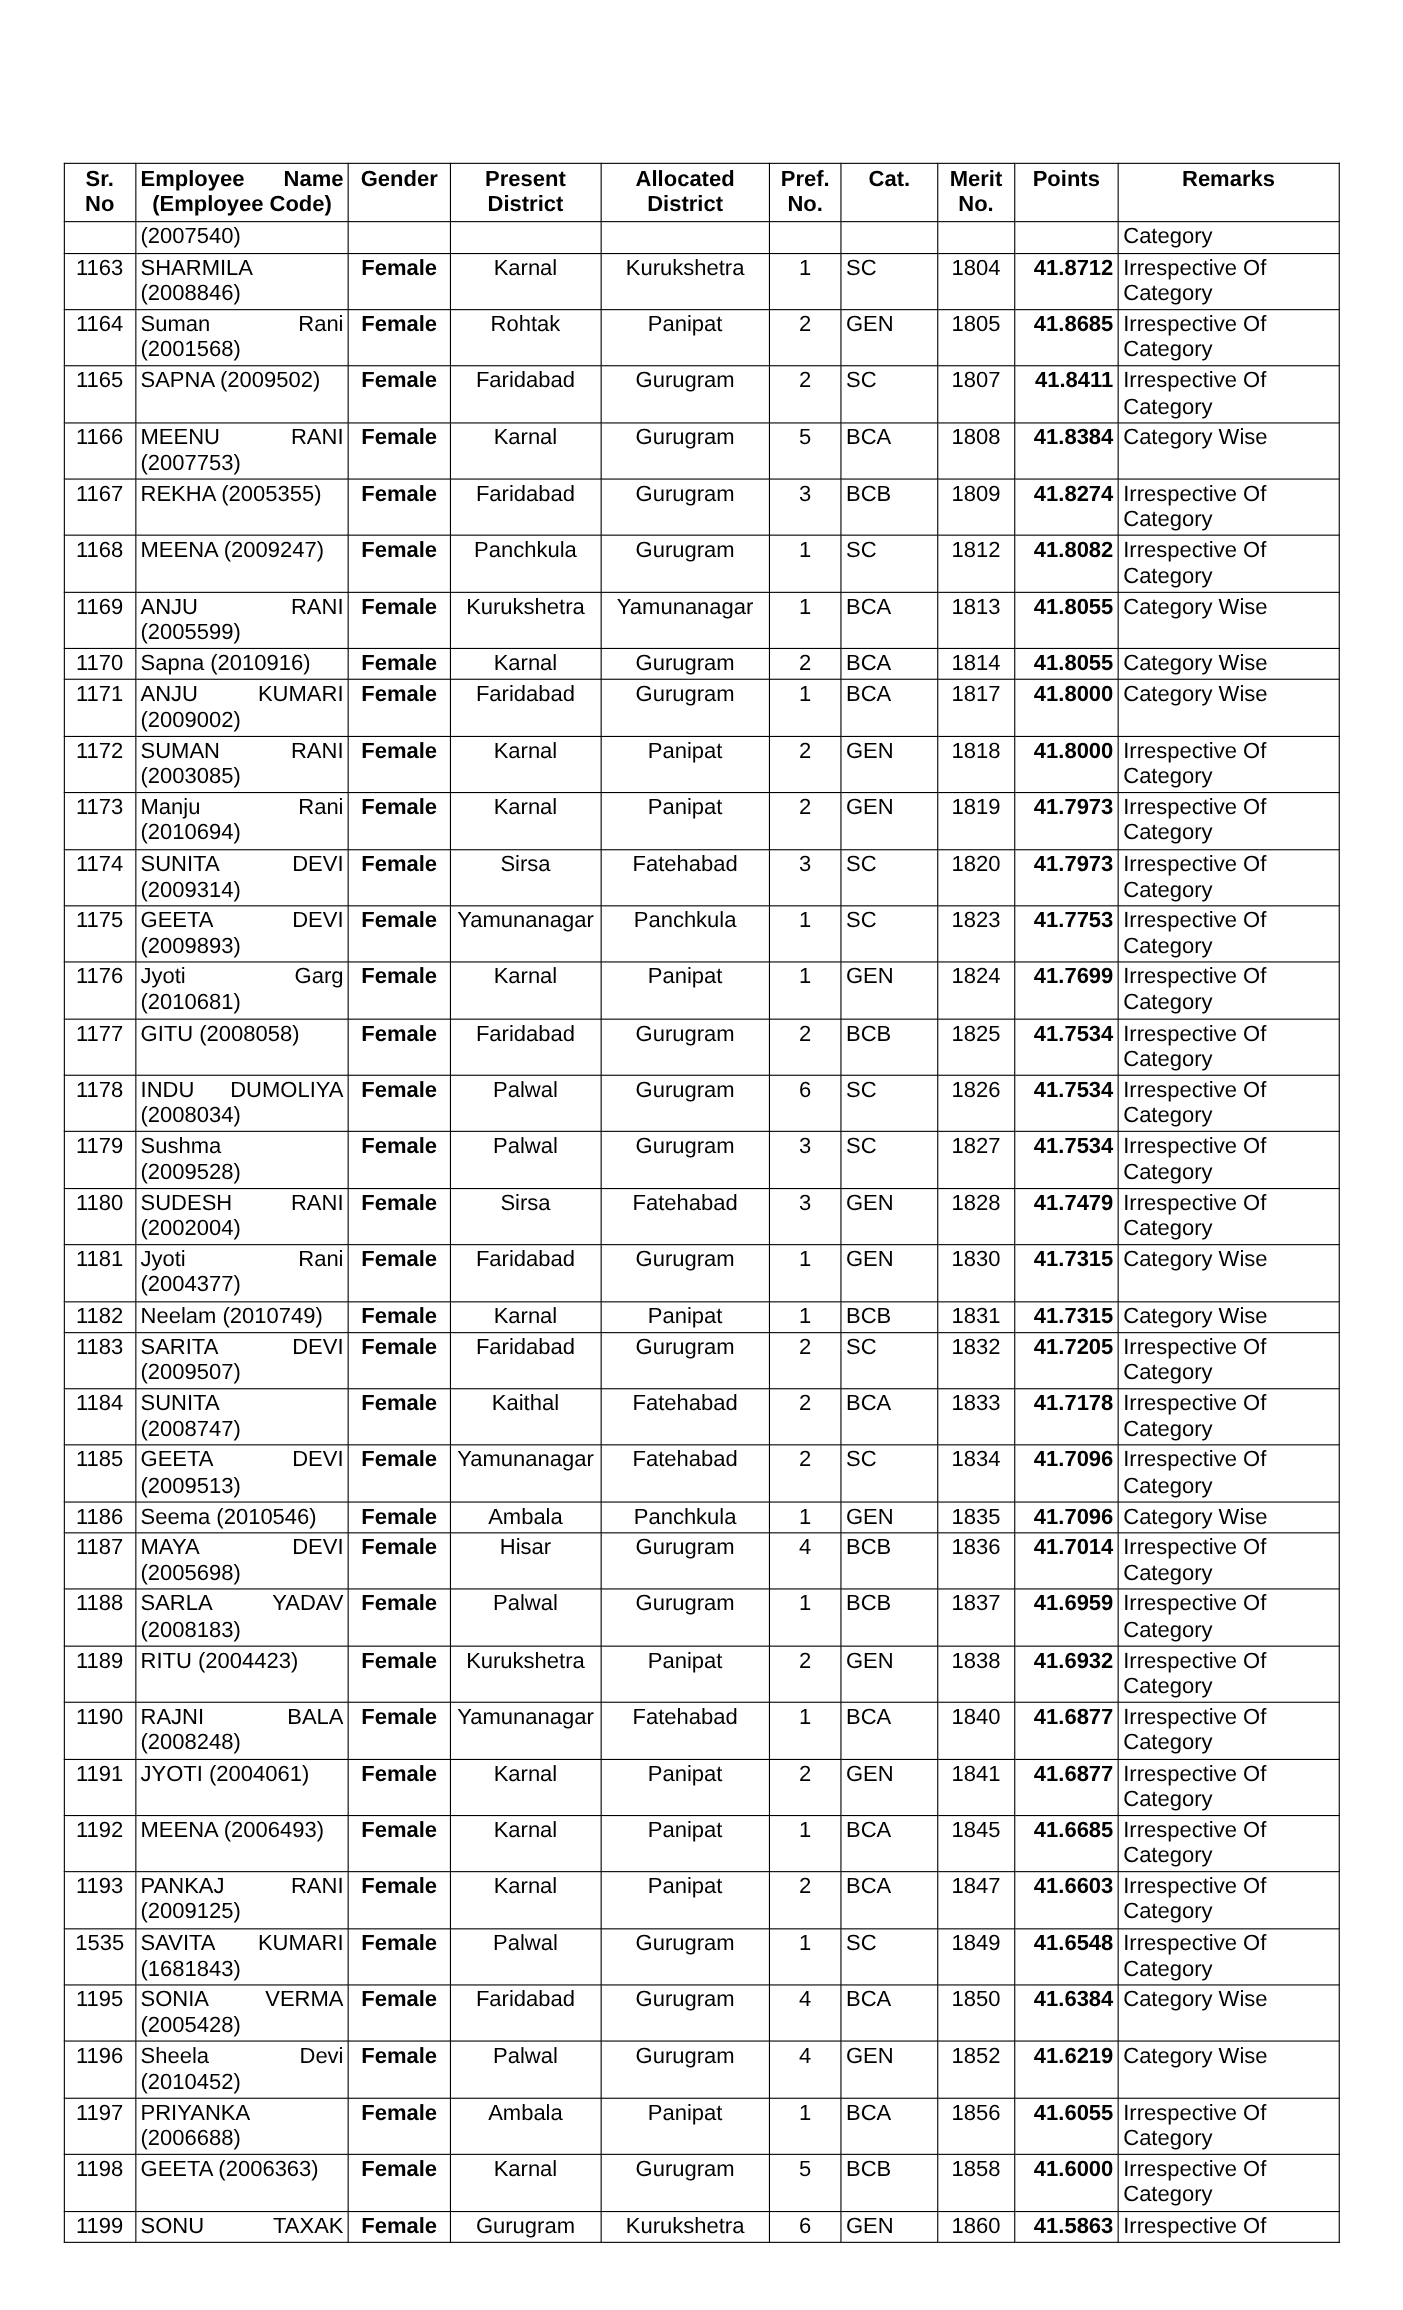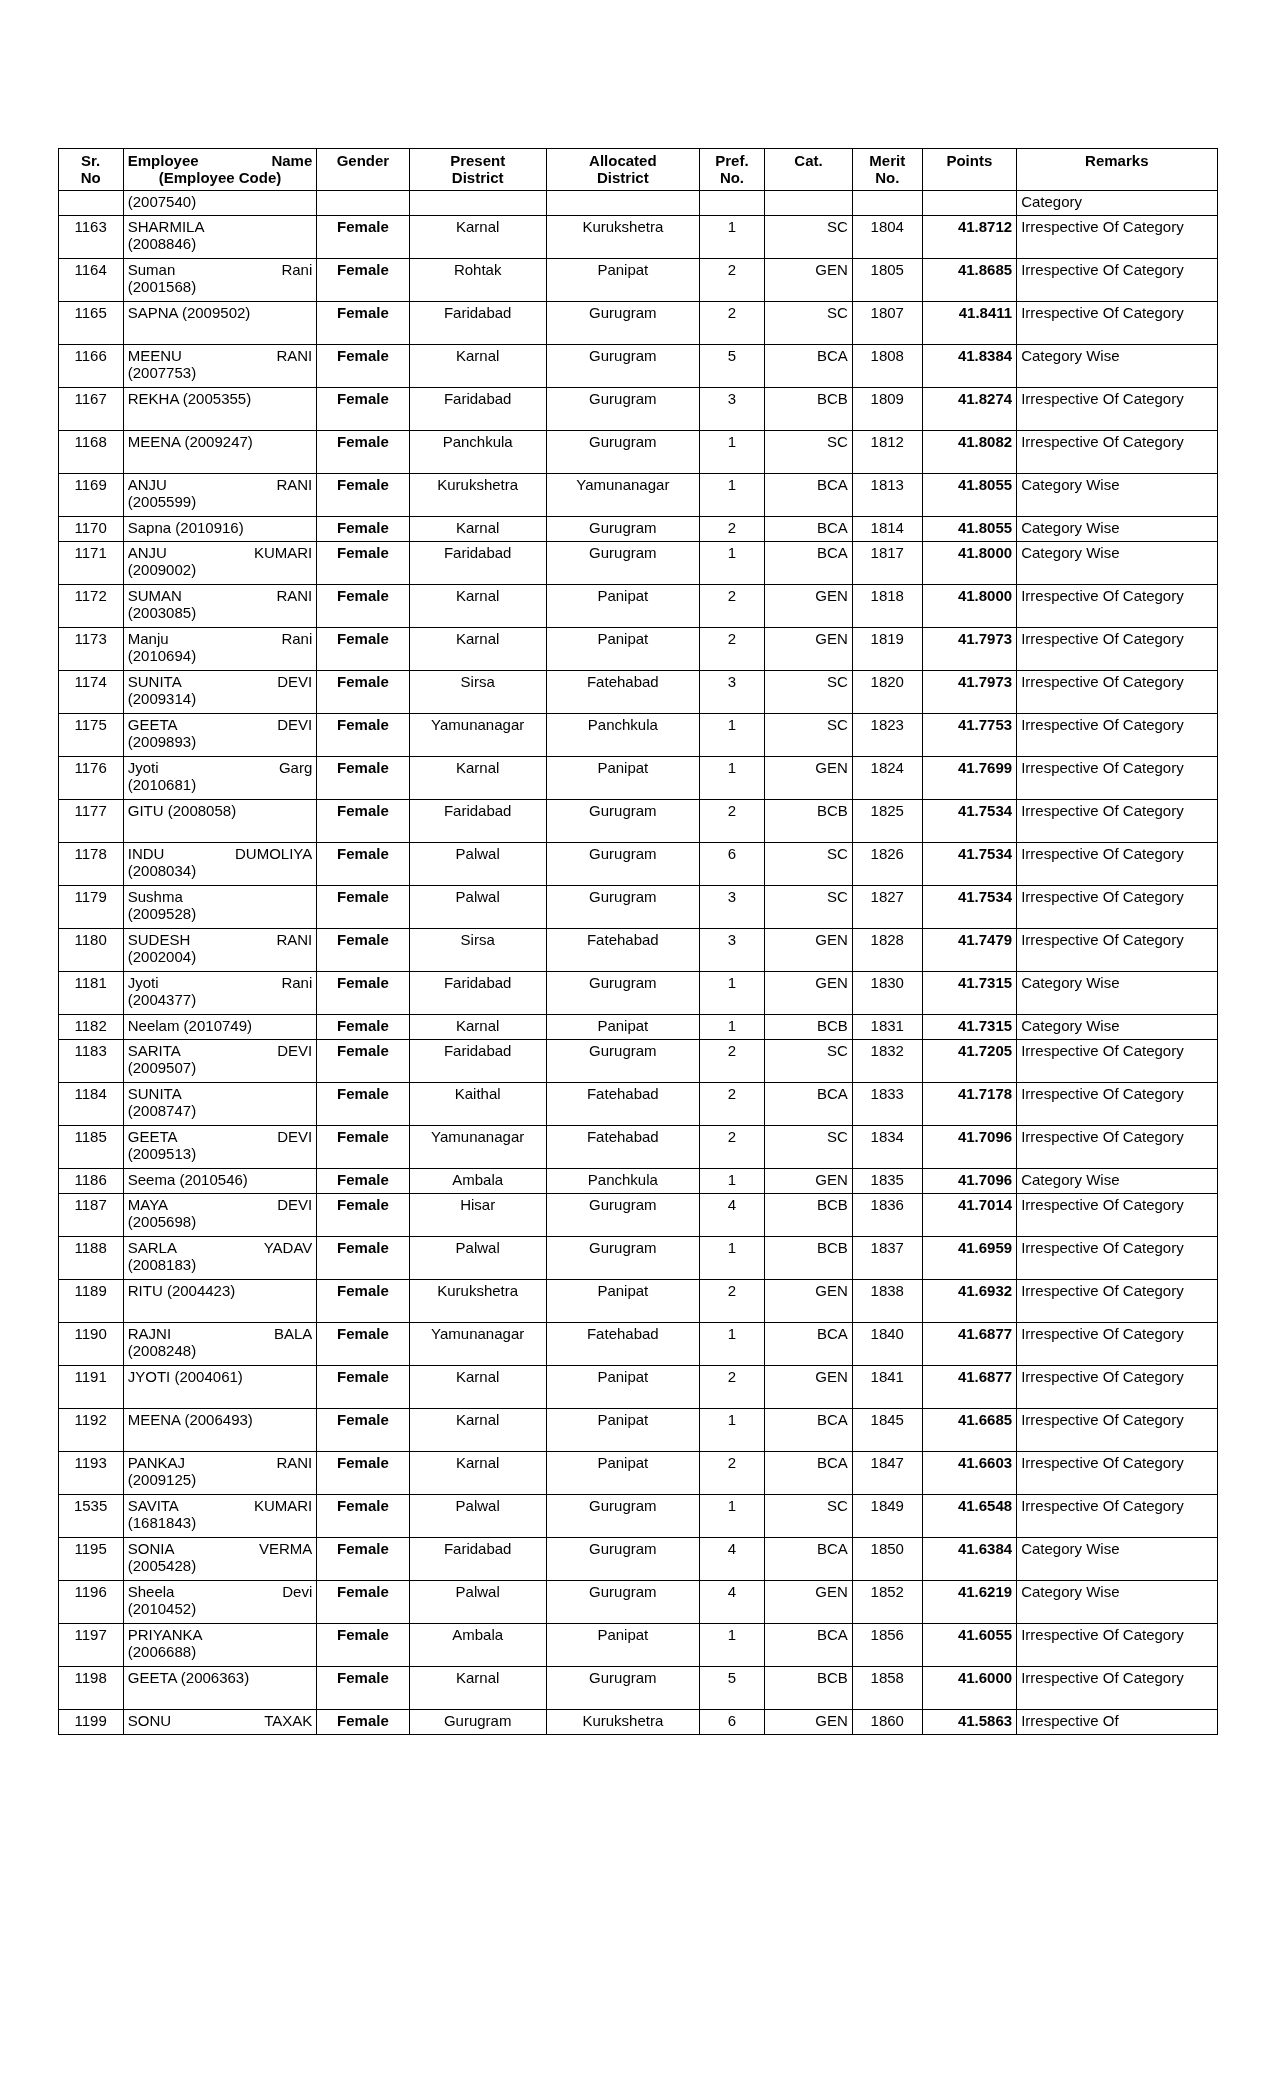--- a/index.html
+++ b/index.html
@@ -23,21 +23,21 @@
     padding: 148px 0 0 0;
   }
   .table-wrap {
     margin: 0 auto;
     width: 1160px;
   }
   table.alloc {
     border-collapse: collapse;
     table-layout: fixed;
     width: 1160px;
-    font-size: 15px;
+    font-size: 20px;
     line-height: 1.16;
     padding-left: 20px;
   }
   table.alloc th,
   table.alloc td {
     border: 1px solid #000000;
     padding: 2px 4px;
     vertical-align: top;
     overflow: hidden;
   }
@@ -68,21 +68,21 @@
     text-align-last: justify;
   }
 
   
   td.sr       { text-align: center;  white-space: nowrap; }
   td.name     { text-align: left; }
   td.gender   { text-align: center; font-weight: bold; }
   td.present  { text-align: center; }
   td.alloc    { text-align: center; }
   td.pref     { text-align: center; }
-  td.cat      { text-align: right; }
+  td.cat      { text-align: left; }
   td.merit    { text-align: center; margin-left: 36px; }
   td.points   { text-align: right; font-weight: bold; }
   td.remarks  { }
 
   
   .nm-justify {
     display: block;
     text-align: justify;
     text-align-last: justify;
   }

